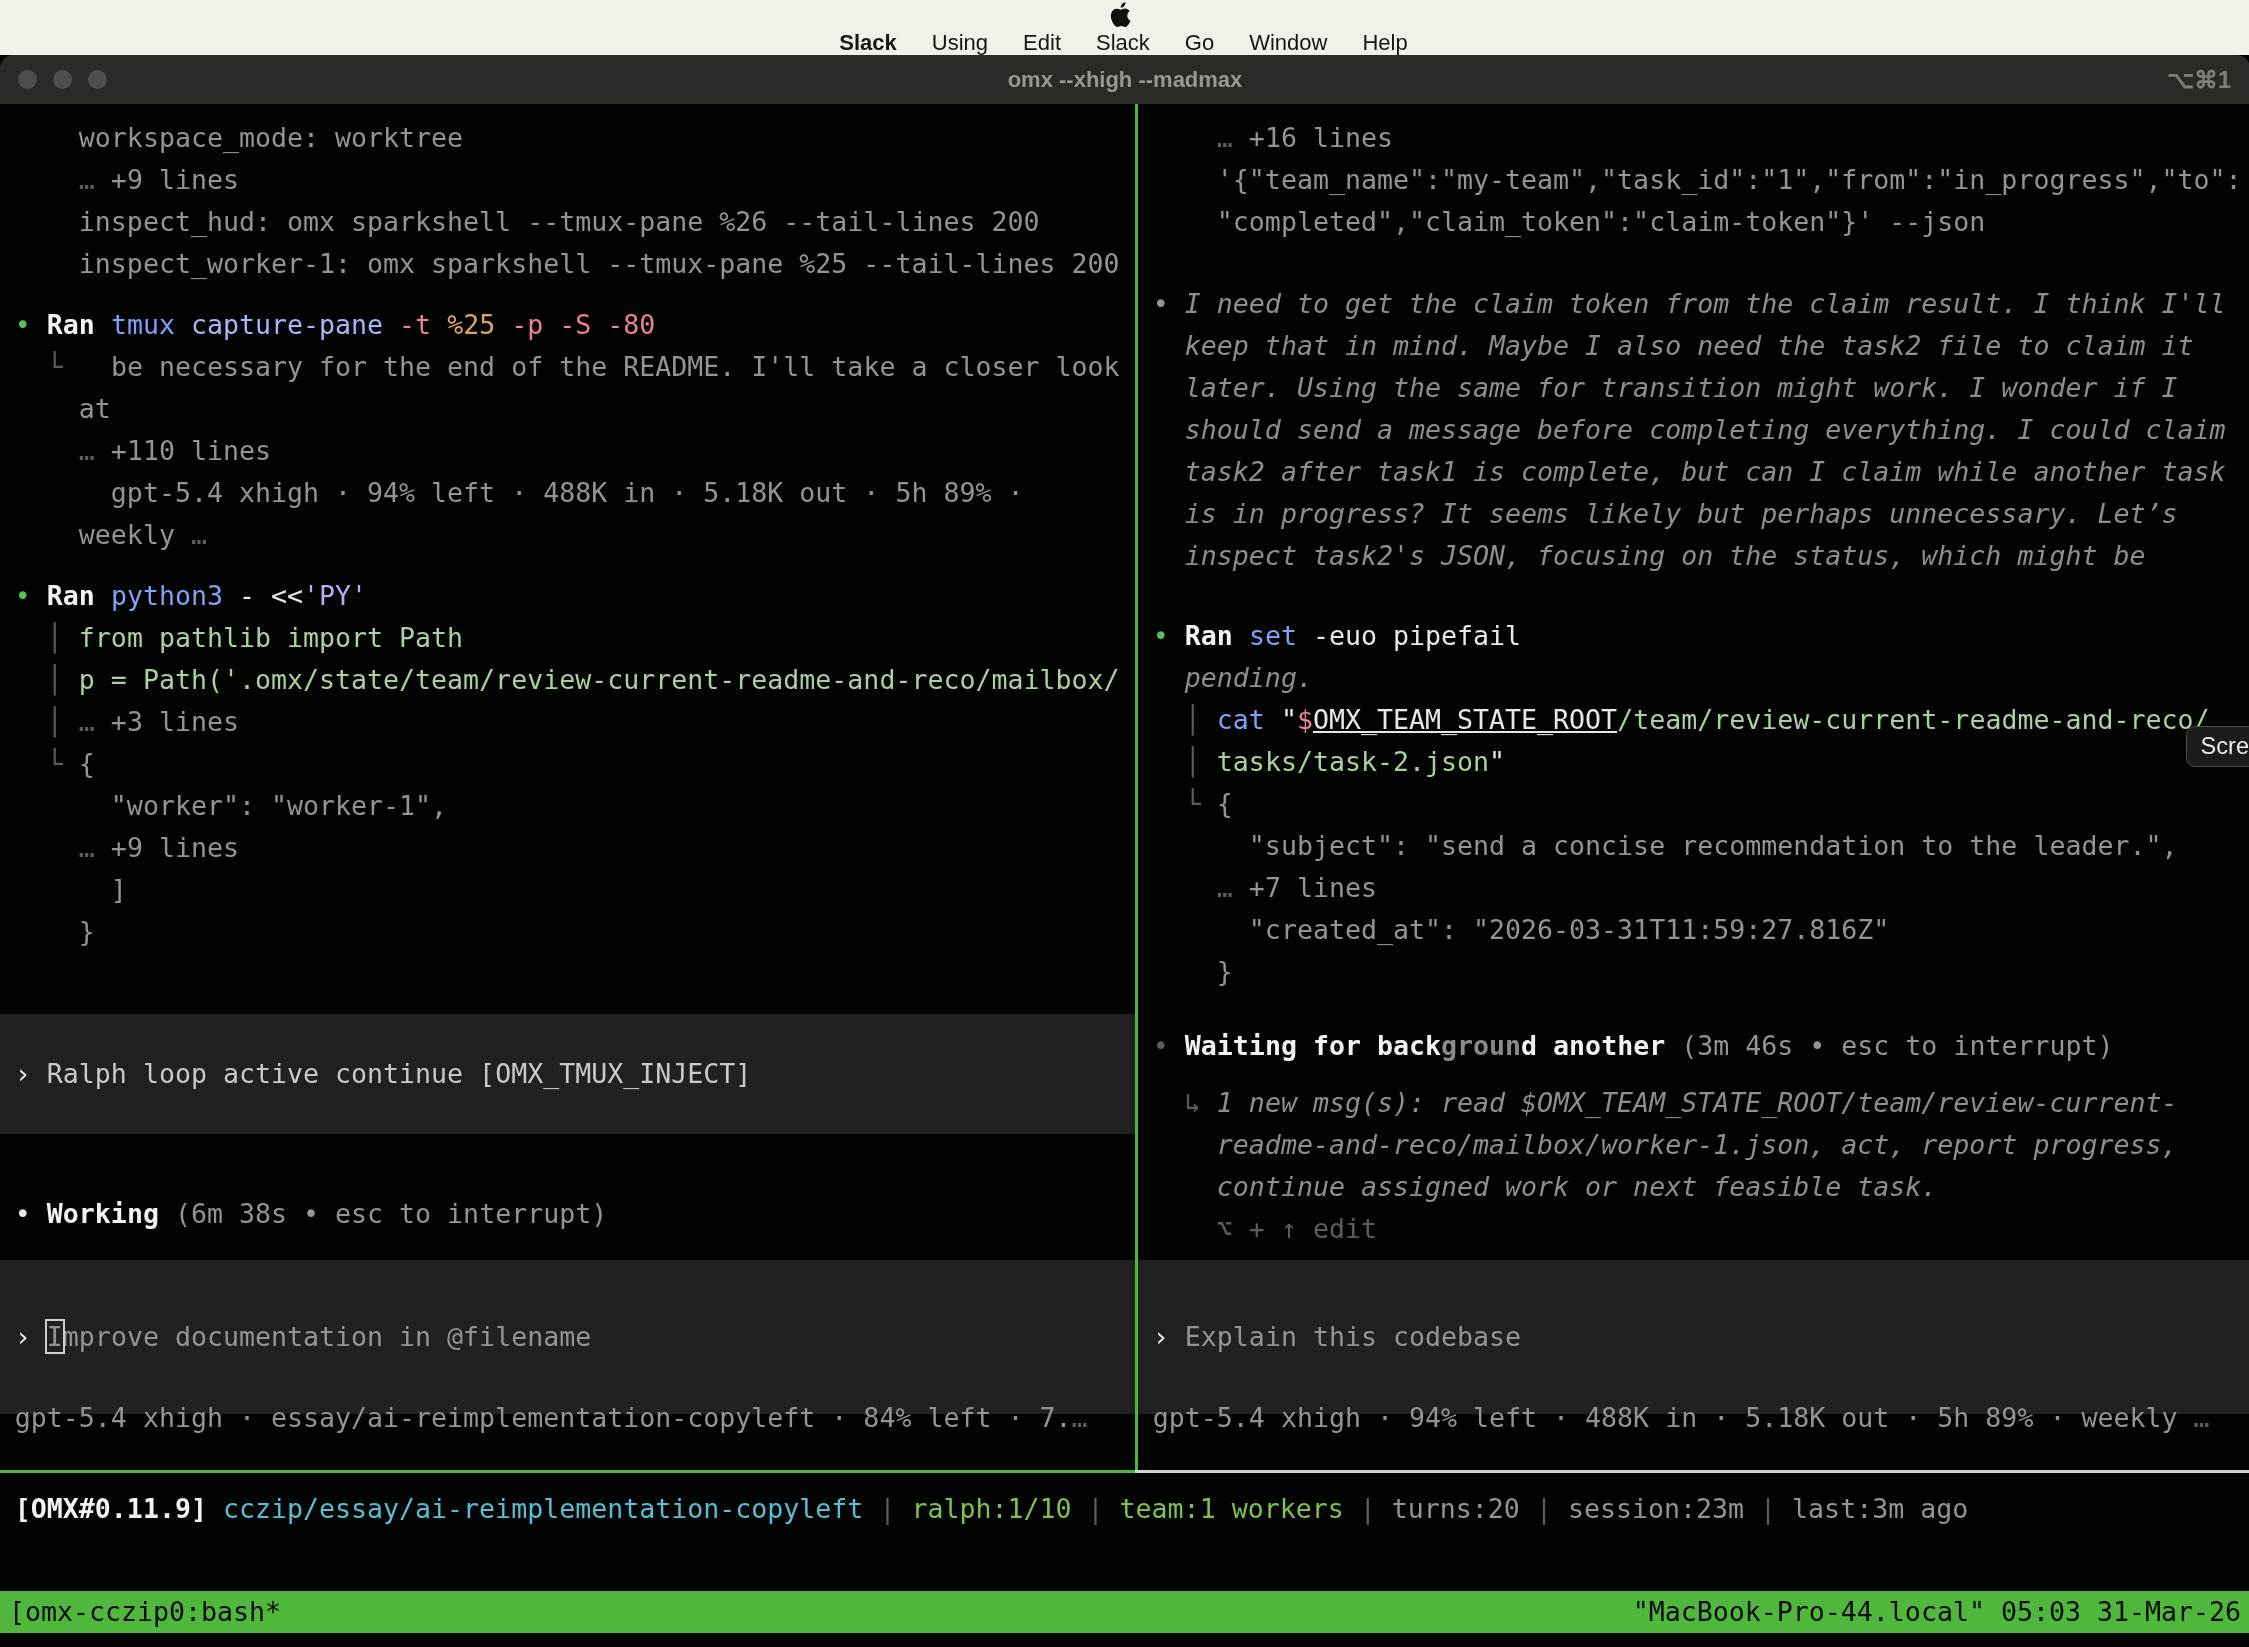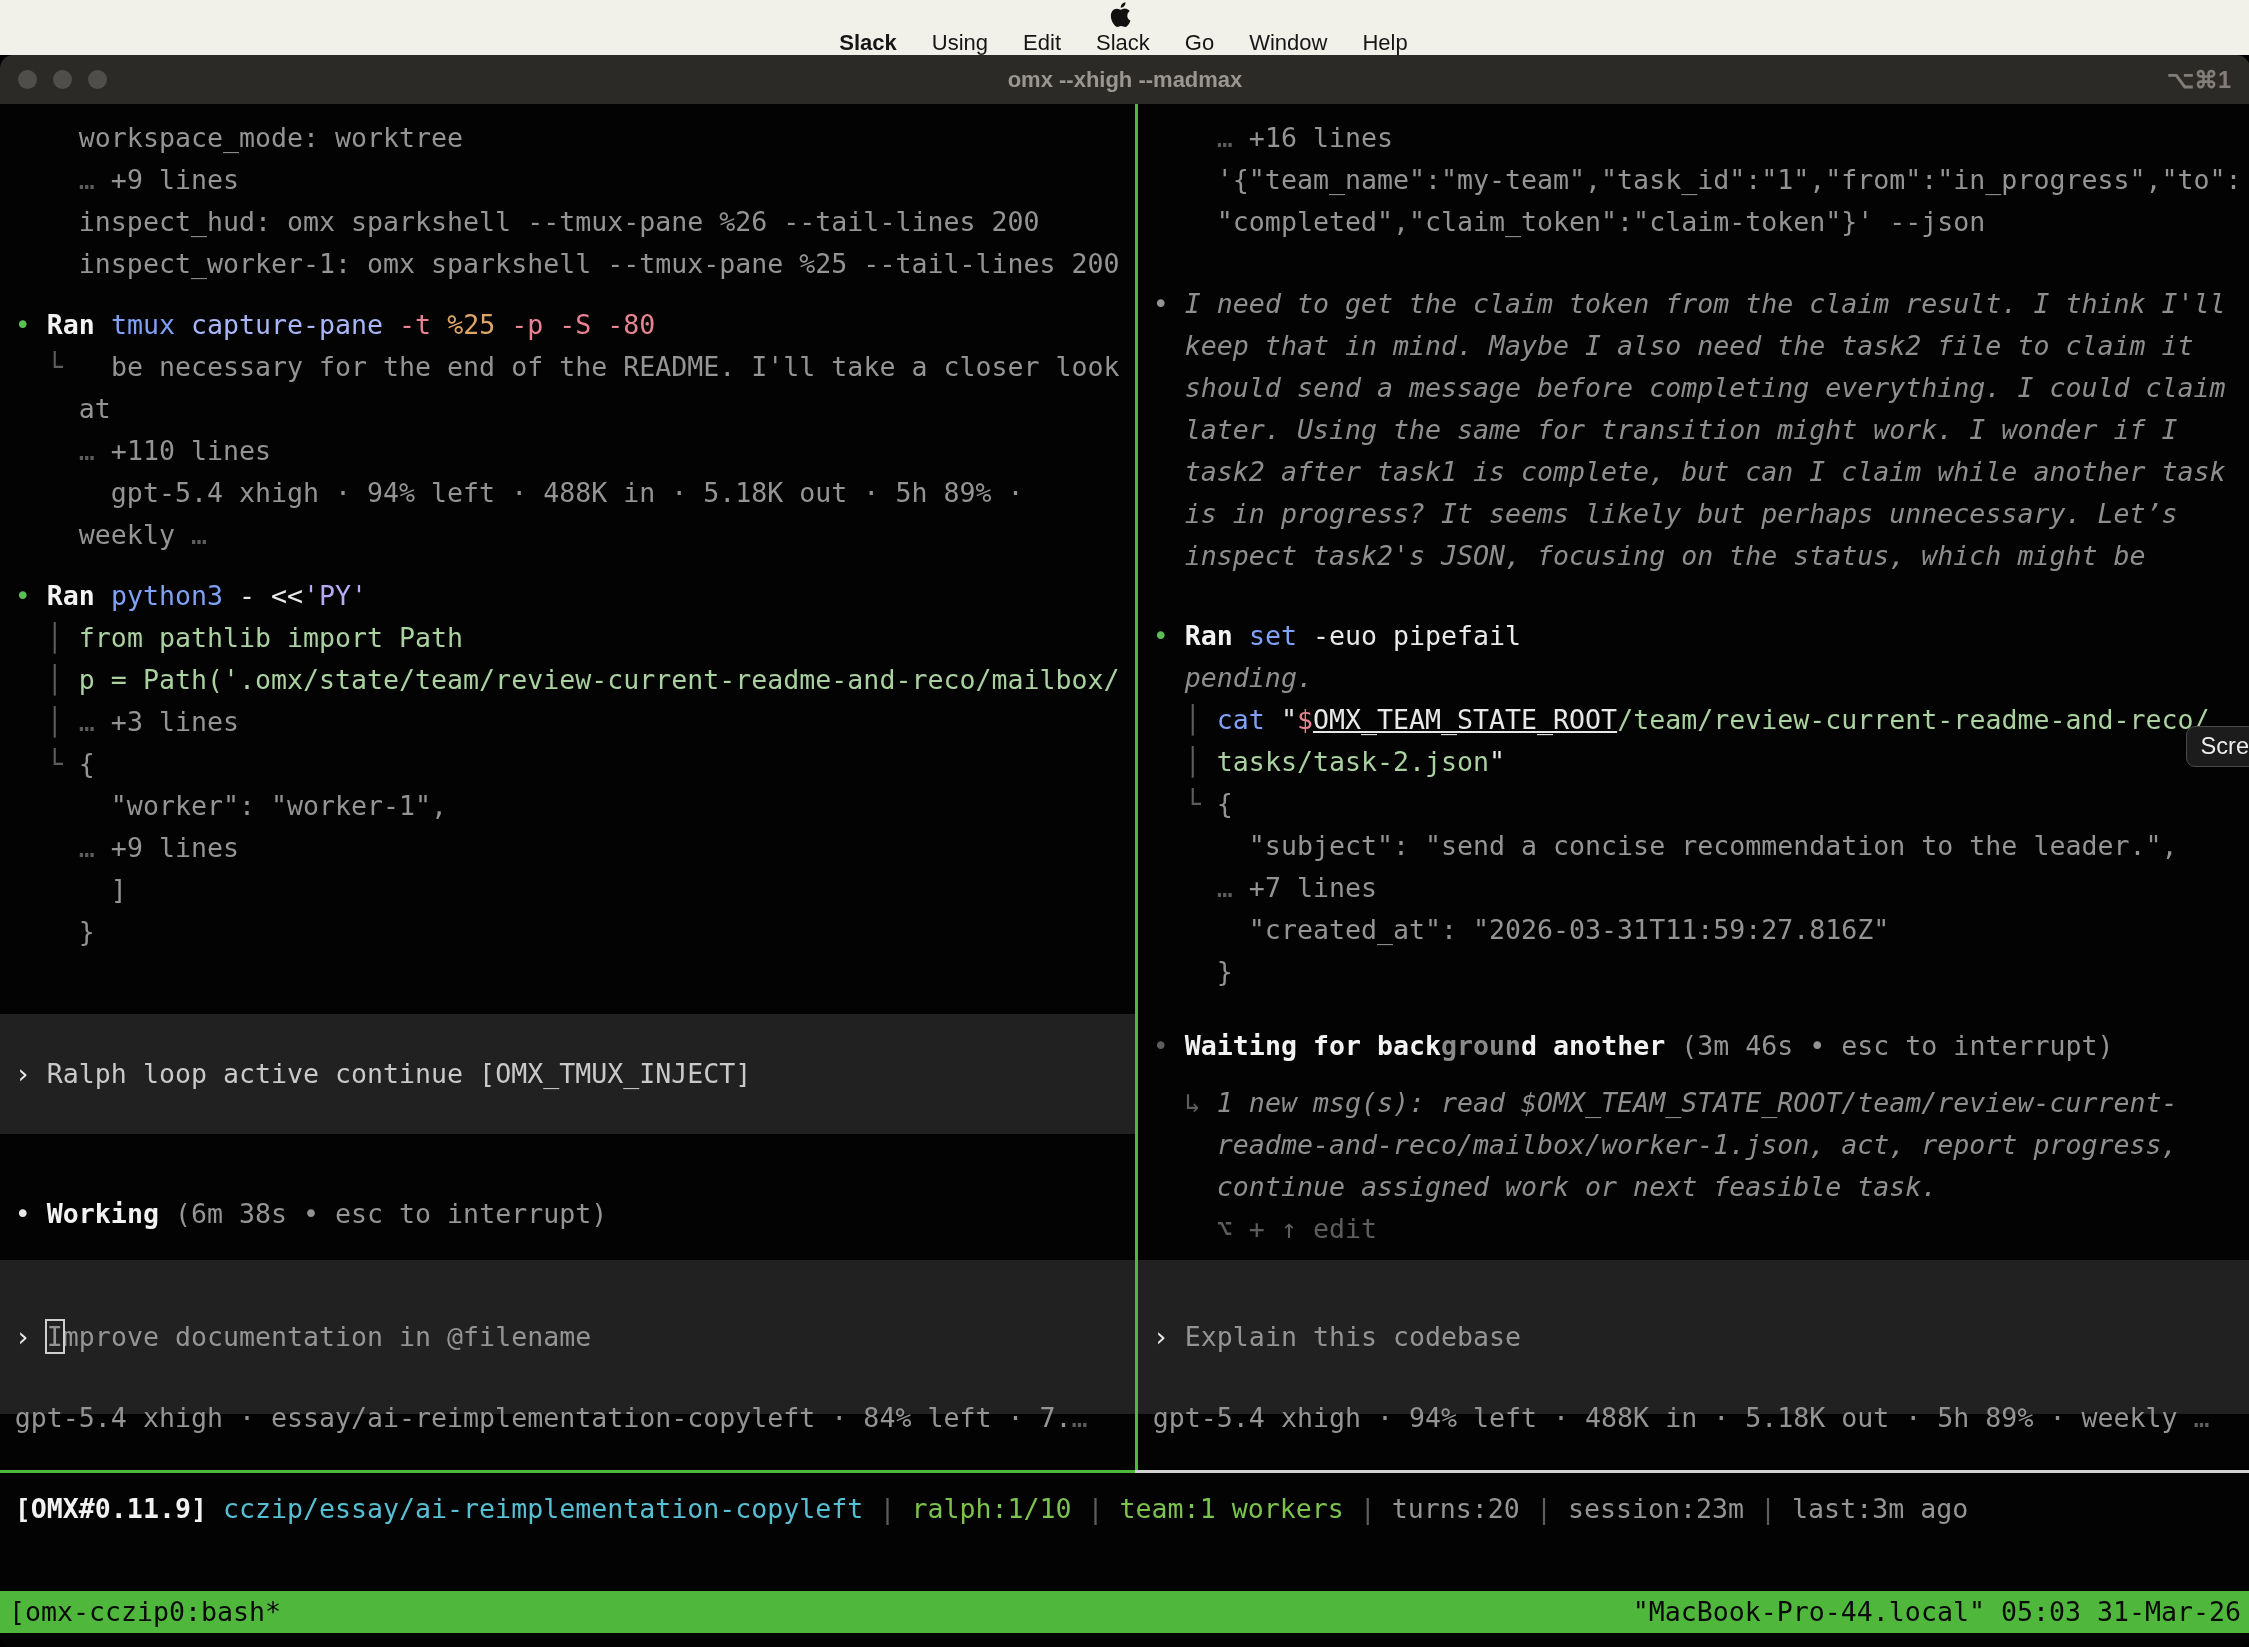--- a/index.html
+++ b/index.html
@@ -213,22 +213,22 @@
 
     <div class="divider"></div>
 
     <div class="pane right">
       <div class="scroll">
           <div class="tl"><span class="g">    </span><span class="d">…</span><span class="g"> +16 lines</span></div>
           <div class="tl"><span class="g">    '{"team_name":"my-team","task_id":"1","from":"in_progress","to":</span></div>
           <div class="tl"><span class="g">    "completed","claim_token":"claim-token"}' --json</span></div>
           <div class="tl mt54"><span class="g">• </span><span class="gi">I need to get the claim token from the claim result. I think I'll</span></div>
           <div class="tl"><span class="gi">  keep that in mind. Maybe I also need the task2 file to claim it</span></div>
+          <div class="tl"><span class="gi">  later. Using the same for transition might work. I wonder if I</span></div>
           <div class="tl"><span class="gi">  should send a message before completing everything. I could claim</span></div>
-          <div class="tl"><span class="gi">  later. Using the same for transition might work. I wonder if I</span></div>
           <div class="tl"><span class="gi">  task2 after task1 is complete, but can I claim while another task</span></div>
           <div class="tl"><span class="gi">  is in progress? It seems likely but perhaps unnecessary. Let’s</span></div>
           <div class="tl"><span class="gi">  inspect task2's JSON, focusing on the status, which might be</span></div>
           <div class="tl mt51"><span class="grn">• </span><span class="wb">Ran </span><span class="blu">set </span><span class="w">-euo pipefail</span></div>
           <div class="tl"><span class="gi">  pending.</span></div>
           <div class="tl"><span class="d">  │ </span><span class="blu">cat </span><span class="w">"</span><span class="pink">$</span><span class="wu">OMX_TEAM_STATE_ROOT</span><span class="code">/team/review-current-readme-and-reco/</span></div>
           <div class="tl"><span class="d">  │ </span><span class="code">tasks/task-2.json</span><span class="w">"</span></div>
           <div class="tl"><span class="d">  └ </span><span class="g">{</span></div>
           <div class="tl"><span class="g">      "subject": "send a concise recommendation to the leader.",</span></div>
           <div class="tl"><span class="g">    </span><span class="d">…</span><span class="g"> +7 lines</span></div>

